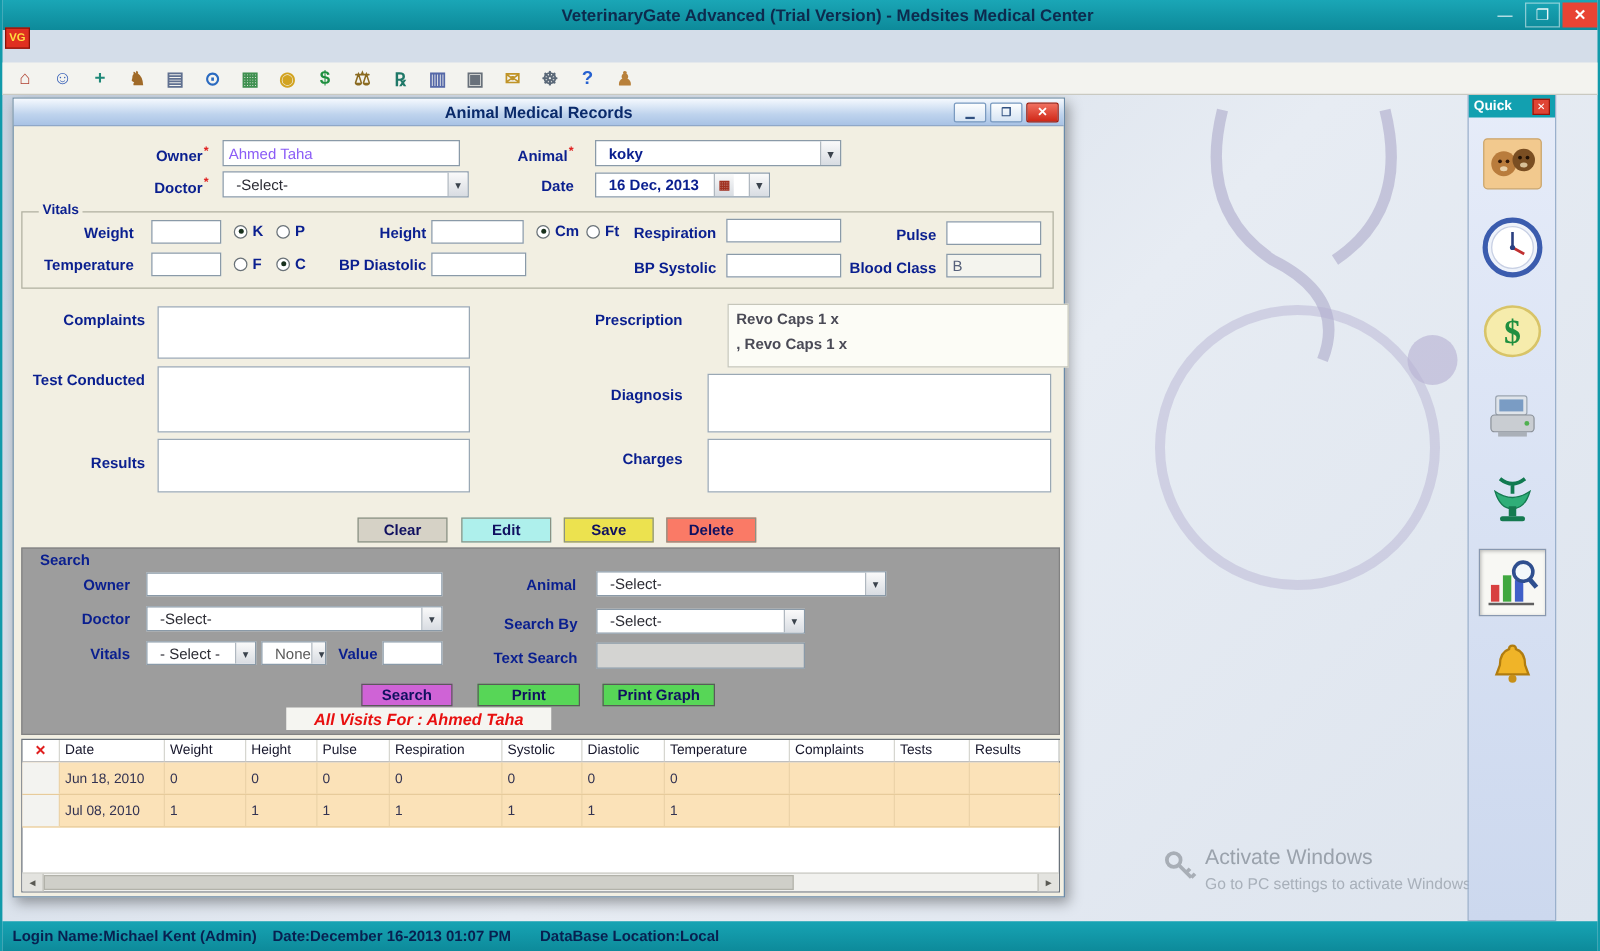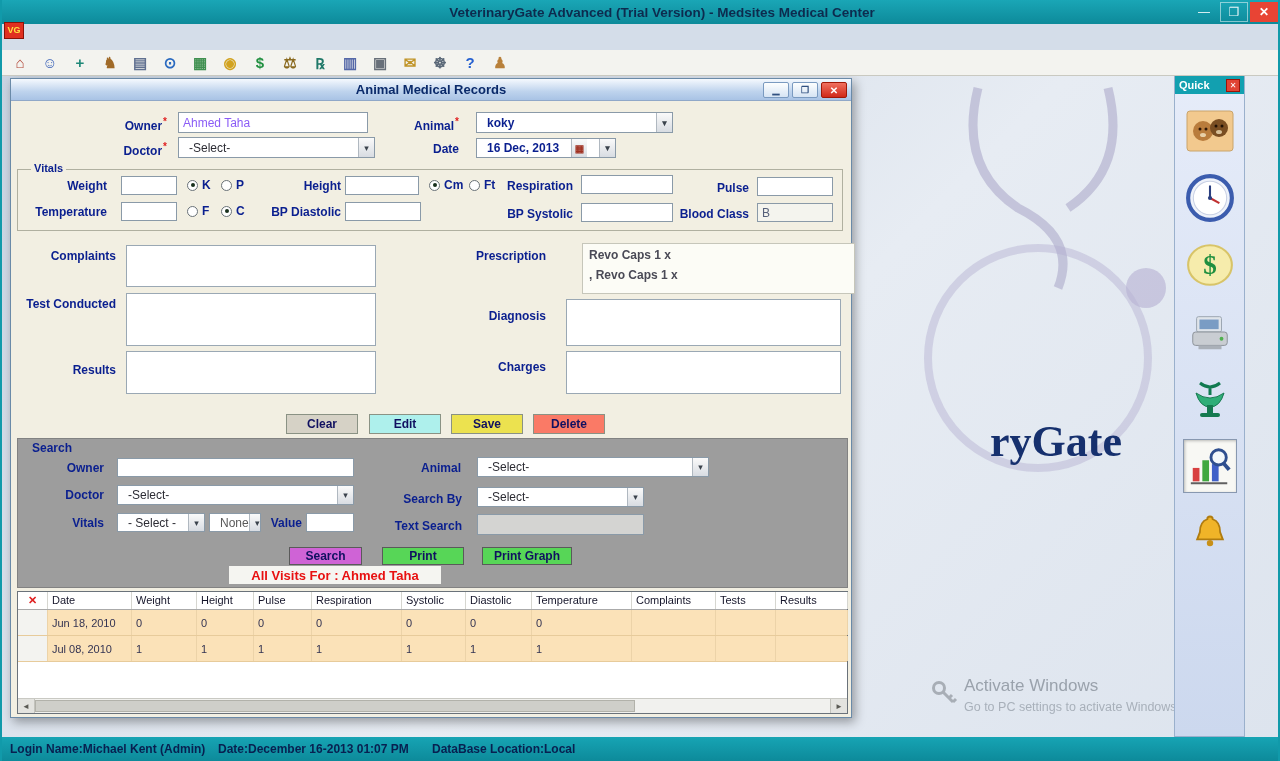--- a/index.html
+++ b/index.html
@@ -69,21 +69,21 @@
   .abtn { position:absolute; height:20px; width:72px; border:1px solid #8a9284; font-size:12px; font-weight:bold;
           color:#101060; display:flex; align-items:center; justify-content:center; top:335px; }
 
   
   .search-panel { position:absolute; left:6px; top:359px; width:831px; height:150px; background:#9d9d9d; border:1px solid #828282; }
   .sp { position:absolute; }
   .search-panel .lbl2 { position:absolute; font-size:12px; font-weight:bold; color:#0a1f8f; text-align:right; white-space:nowrap; }
   .sbtn { position:absolute; height:18px; border:1px solid #5a5a5a; font-size:12px; font-weight:bold; color:#101060;
           display:flex; align-items:center; justify-content:center; top:108px; }
   .visits-caption { position:absolute; left:211px; top:127px; width:212px; height:18px; background:#f5f5f1;
-                    color:#e81010; font-size:13px; font-weight:bold; display:flex; align-items:center; justify-content:center; }
+                    color:#e81010; font-size:13px; font-weight:bold; display:flex; align-items:center; justify-content:center;font-style:italic; }
 
   
   .grid { position:absolute; left:6px; top:512px; width:831px; height:123px; background:#fff; border:1px solid #6a727a; }
   .g-header { display:flex; height:18px; border-bottom:1px solid #aaa; }
   .g-cell { flex:none; font-size:11px; color:#15152a; padding:2px 4px; border-right:1px solid #d6d6d0;
             white-space:nowrap; overflow:hidden; }
   .g-row { display:flex; height:26px; border-bottom:1px solid #e7cb9b; }
   .g-row .g-cell { color:#333352; padding-top:7px; border-right:1px solid #ecd3a8; }
   .g-row .del { background:#f3f3f0 !important; }
   .del-x { color:#e02020; font-weight:bold; text-align:center; padding-top:2px; }
@@ -148,21 +148,20 @@
     </div>
 
   <div class="workspace">
     <svg style="position:absolute;left:856px;top:2px;" width="360" height="420" viewBox="0 0 360 420">
       <path d="M120 10 q-20 80 40 120 q60 30 40 80" stroke="#a8a4c6" stroke-width="9" fill="none" opacity="0.55"></path>
       <path d="M250 10 q20 80 -40 120" stroke="#a8a4c6" stroke-width="9" fill="none" opacity="0.55"></path>
       <circle cx="180" cy="280" r="110" stroke="#b4b0d0" stroke-width="8" fill="none" opacity="0.45"></circle>
       <circle cx="288" cy="210" r="20" fill="#b8b4d4" opacity="0.65"></circle>
     </svg>
   </div>
-  <div class="wm">ryGate</div>
   <svg class="key-ic" width="28" height="30" viewBox="0 0 28 30">
     <circle cx="9" cy="10" r="5.5" fill="none" stroke="#a8aeb6" stroke-width="3"></circle>
     <path d="M13 14 l10 10 M19 20 l3 -3 M23 24 l3 -3" stroke="#a8aeb6" stroke-width="3" fill="none"></path>
   </svg>
   <div class="act1">Activate Windows</div>
   <div class="act2">Go to PC settings to activate Windows.</div>
 
   <div class="dialog">
     <div class="dlg-titlebar">
       <span>Animal Medical Records</span>

